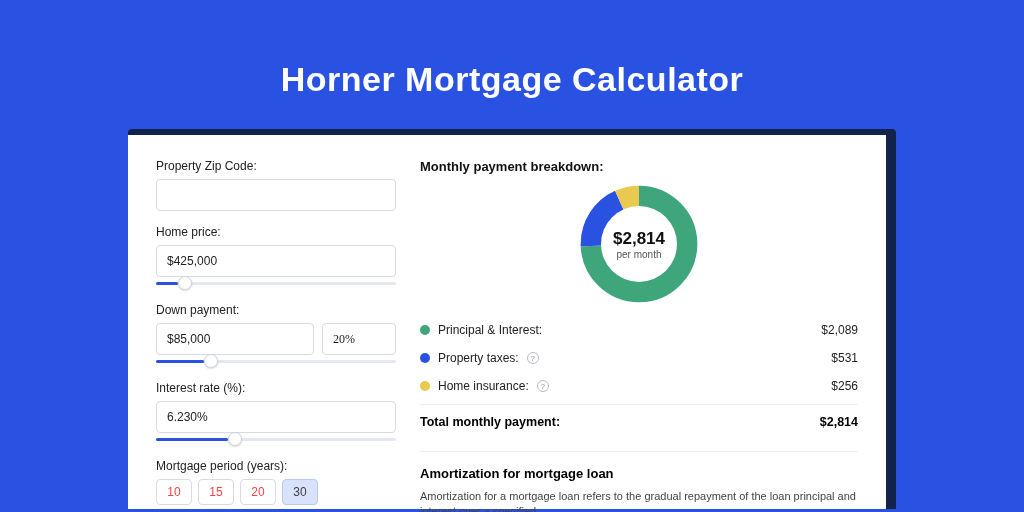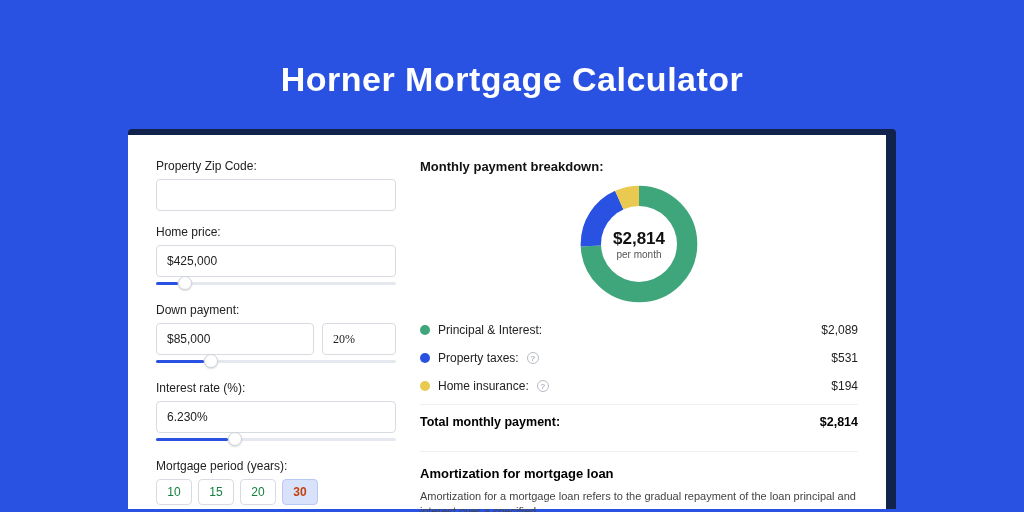--- a/index.html
+++ b/index.html
@@ -14,22 +14,22 @@
   .field-label { font-size: 12px; color: #222; margin-bottom: 6px; }
   .input { width: 100%; height: 32px; border: 1px solid #d8dbe2; border-radius: 4px; padding: 8px 10px; font-size: 12px; color: #222; background: #fff; }
   .input-row { display: flex; gap: 8px; }
   .input-row .input.small { width: 74px; flex: 0 0 74px; font-family: Liberation Serif, serif; }
   .slider-track { position: relative; height: 10px; margin-top: 2px; margin-bottom: 10px; }
   .slider-line { position: absolute; top: 3px; left: 0; right: 0; height: 3px; background: #e5e8ef; border-radius: 2px; }
   .slider-fill { position: absolute; top: 3px; left: 0; height: 3px; background: #2952e3; border-radius: 2px; }
   .slider-thumb { position: absolute; top: -3px; width: 14px; height: 14px; border-radius: 50%; background: #fff; border: 1px solid #cfd3dc; box-shadow: 0 1px 2px rgba(0,0,0,0.15); }
   .group { margin-bottom: 14px; }
   .period-row { display: flex; gap: 6px; }
-  .period-btn { width: 36px; height: 26px; border: 1px solid #d8dbe2; border-radius: 4px; background: #fff; font-size: 12px; color: #15803d; display: flex; align-items: center; justify-content: center; cursor: pointer; }
-  .period-btn.active { background: #d9e2fb; border-color: #b9c9f5; color: #c2410c; font-weight: 700; }
+  .period-btn { width: 36px; height: 26px; border: 1px solid #d8dbe2; border-radius: 4px; background: #fff; font-size: 12px; color: #ef4444; display: flex; align-items: center; justify-content: center; cursor: pointer; }
+  .period-btn.active { background: #d9e2fb; border-color: #b9c9f5; color: #404040; font-weight: 400; }
   .section-title { font-size: 13px; font-weight: 700; color: #111; margin-bottom: 10px; }
   .donut-wrap { display: flex; justify-content: center; margin: 6px 0 12px; }
   .donut { position: relative; width: 120px; height: 120px; }
   .donut svg { width: 120px; height: 120px; transform: rotate(-90deg); }
   .donut-center { position: absolute; inset: 22px; border-radius: 50%; background: #fff; display: flex; flex-direction: column; align-items: center; justify-content: center; }
   .donut-val { font-size: 17px; font-weight: 700; color: #111; }
   .donut-sub { font-size: 10px; color: #555; }
   .legend-row { display: flex; align-items: flex-end; justify-content: space-between; padding: 7px 0; font-size: 12px; color: #222; }
   .legend-left { display: flex; align-items: center; gap: 8px; }
   .dot { width: 10px; height: 10px; border-radius: 50%; }
@@ -136,21 +136,21 @@
           </div>
           <span class="legend-val">$531</span>
         </div>
 
         <div class="legend-row">
           <div class="legend-left">
             <span class="dot yellow"></span>
             <span>Home insurance:</span>
             <span class="info-icon">?</span>
           </div>
-          <span class="legend-val">$194</span>
+          <span class="legend-val">$256</span>
         </div>
 
         <div class="total-row">
           <span>Total monthly payment:</span>
           <span>$2,814</span>
         </div>
 
         <div class="amort">
           <div class="amort-title">Amortization for mortgage loan</div>
           <div class="amort-text">Amortization for a mortgage loan refers to the gradual repayment of the loan principal and interest over a specified</div>

